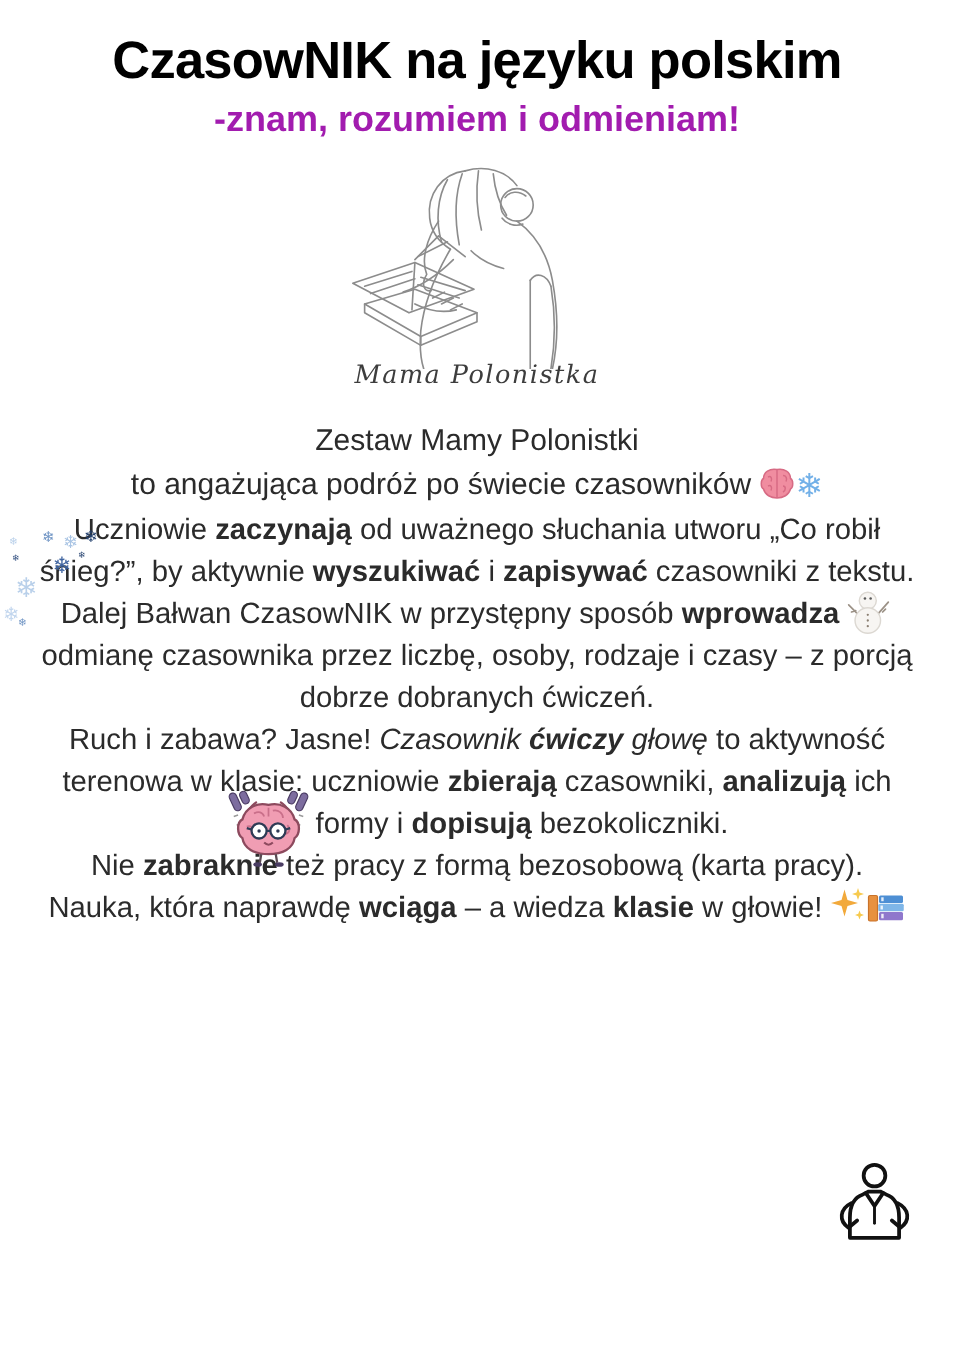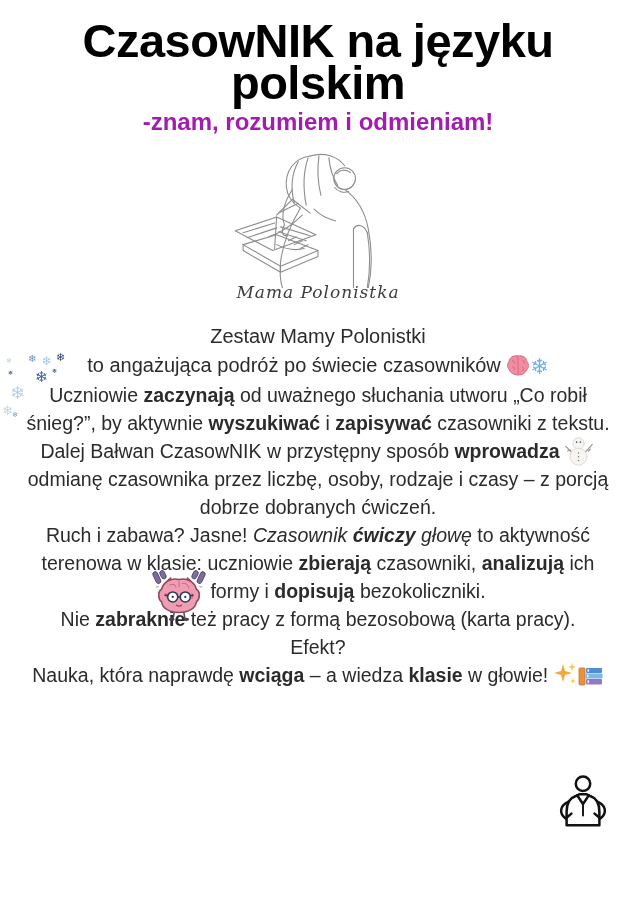--- a/index.html
+++ b/index.html
@@ -2,21 +2,21 @@
 <html lang="pl"><head>
 <meta charset="utf-8">
 <style>
   html,body{margin:0;padding:0;background:#fff;}
   .page{
     position:relative;width:636px;height:900px;margin:0 auto;background:#ffffff;
     overflow:hidden;text-align:center;color:#2b2b2b;
     font-family:"Liberation Sans","DejaVu Sans",sans-serif;
   }
   .title{
-    margin:0;padding-top:20px;font-size:47px;line-height:42px;font-weight:700;
+    margin:0;padding-top:20px;font-size:35px;line-height:42px;font-weight:700;
     color:#000;letter-spacing:-0.5px;
   }
   .subtitle{
     margin:4px 0 0;font-size:24px;line-height:28px;font-weight:700;color:#a21caf;
   }
   .logo{margin-top:14px;height:160px;}
   .logo svg{display:block;margin:0 auto;}
   .brand{
     font-family:"DejaVu Serif","Liberation Serif",serif;font-style:italic;
     font-size:17px;color:#3d3d3d;margin-top:-6px;letter-spacing:1px;
@@ -159,21 +159,20 @@
 
   <svg class="person-icon" width="54" height="58" viewBox="0 0 56 60" fill="none" stroke="#111" stroke-width="2.6" stroke-linecap="round" stroke-linejoin="round">
     <circle cx="28" cy="9" r="7.5"></circle>
     <path d="M20,22 C14,24 11,30 11,38 L11,52 L45,52 L45,38 C45,30 42,24 36,22 L32,20 L24,20 Z"></path>
     <path d="M12,28 C4,32 3,40 10,45 L16,40"></path>
     <path d="M44,28 C52,32 53,40 46,45 L40,40"></path>
     <path d="M22,21 L28,30 L34,21"></path>
     <path d="M28,30 L28,42" stroke-width="2"></path>
   </svg>
 
-  <p class="body outro-q">Efekt?</p>
 
   <p class="body outro-l"><span>Nauka, która naprawdę </span><b>wciąga</b><span> – a wiedza </span><b>klasie</b><span> w głowie! </span><svg class="emoji" width="24" height="24" viewBox="0 0 24 24">
       <path d="M9,2 L11,9 L18,11 L11,13 L9,20 L7,13 L0,11 L7,9 Z" fill="#f2a93b"></path>
       <path d="M18,1 L19,4 L22,5 L19,6 L18,9 L17,6 L14,5 L17,4 Z" fill="#f7ca4e"></path>
       <path d="M19,16 L19.8,18.2 L22,19 L19.8,19.8 L19,22 L18.2,19.8 L16,19 L18.2,18.2 Z" fill="#f7ca4e"></path>
     </svg><svg class="emoji" width="26" height="22" viewBox="0 0 26 22">
       <rect x="1" y="4" width="6" height="17" rx="1" fill="#e8913f" stroke="#c9732a" stroke-width="0.8"></rect>
       <rect x="8" y="4" width="16" height="5" rx="1" fill="#4e8fd4"></rect>
       <rect x="7.5" y="9.5" width="17" height="5" rx="1" fill="#7fb6e8"></rect>
       <rect x="8" y="15" width="16" height="5.5" rx="1" fill="#8f77cc"></rect>

